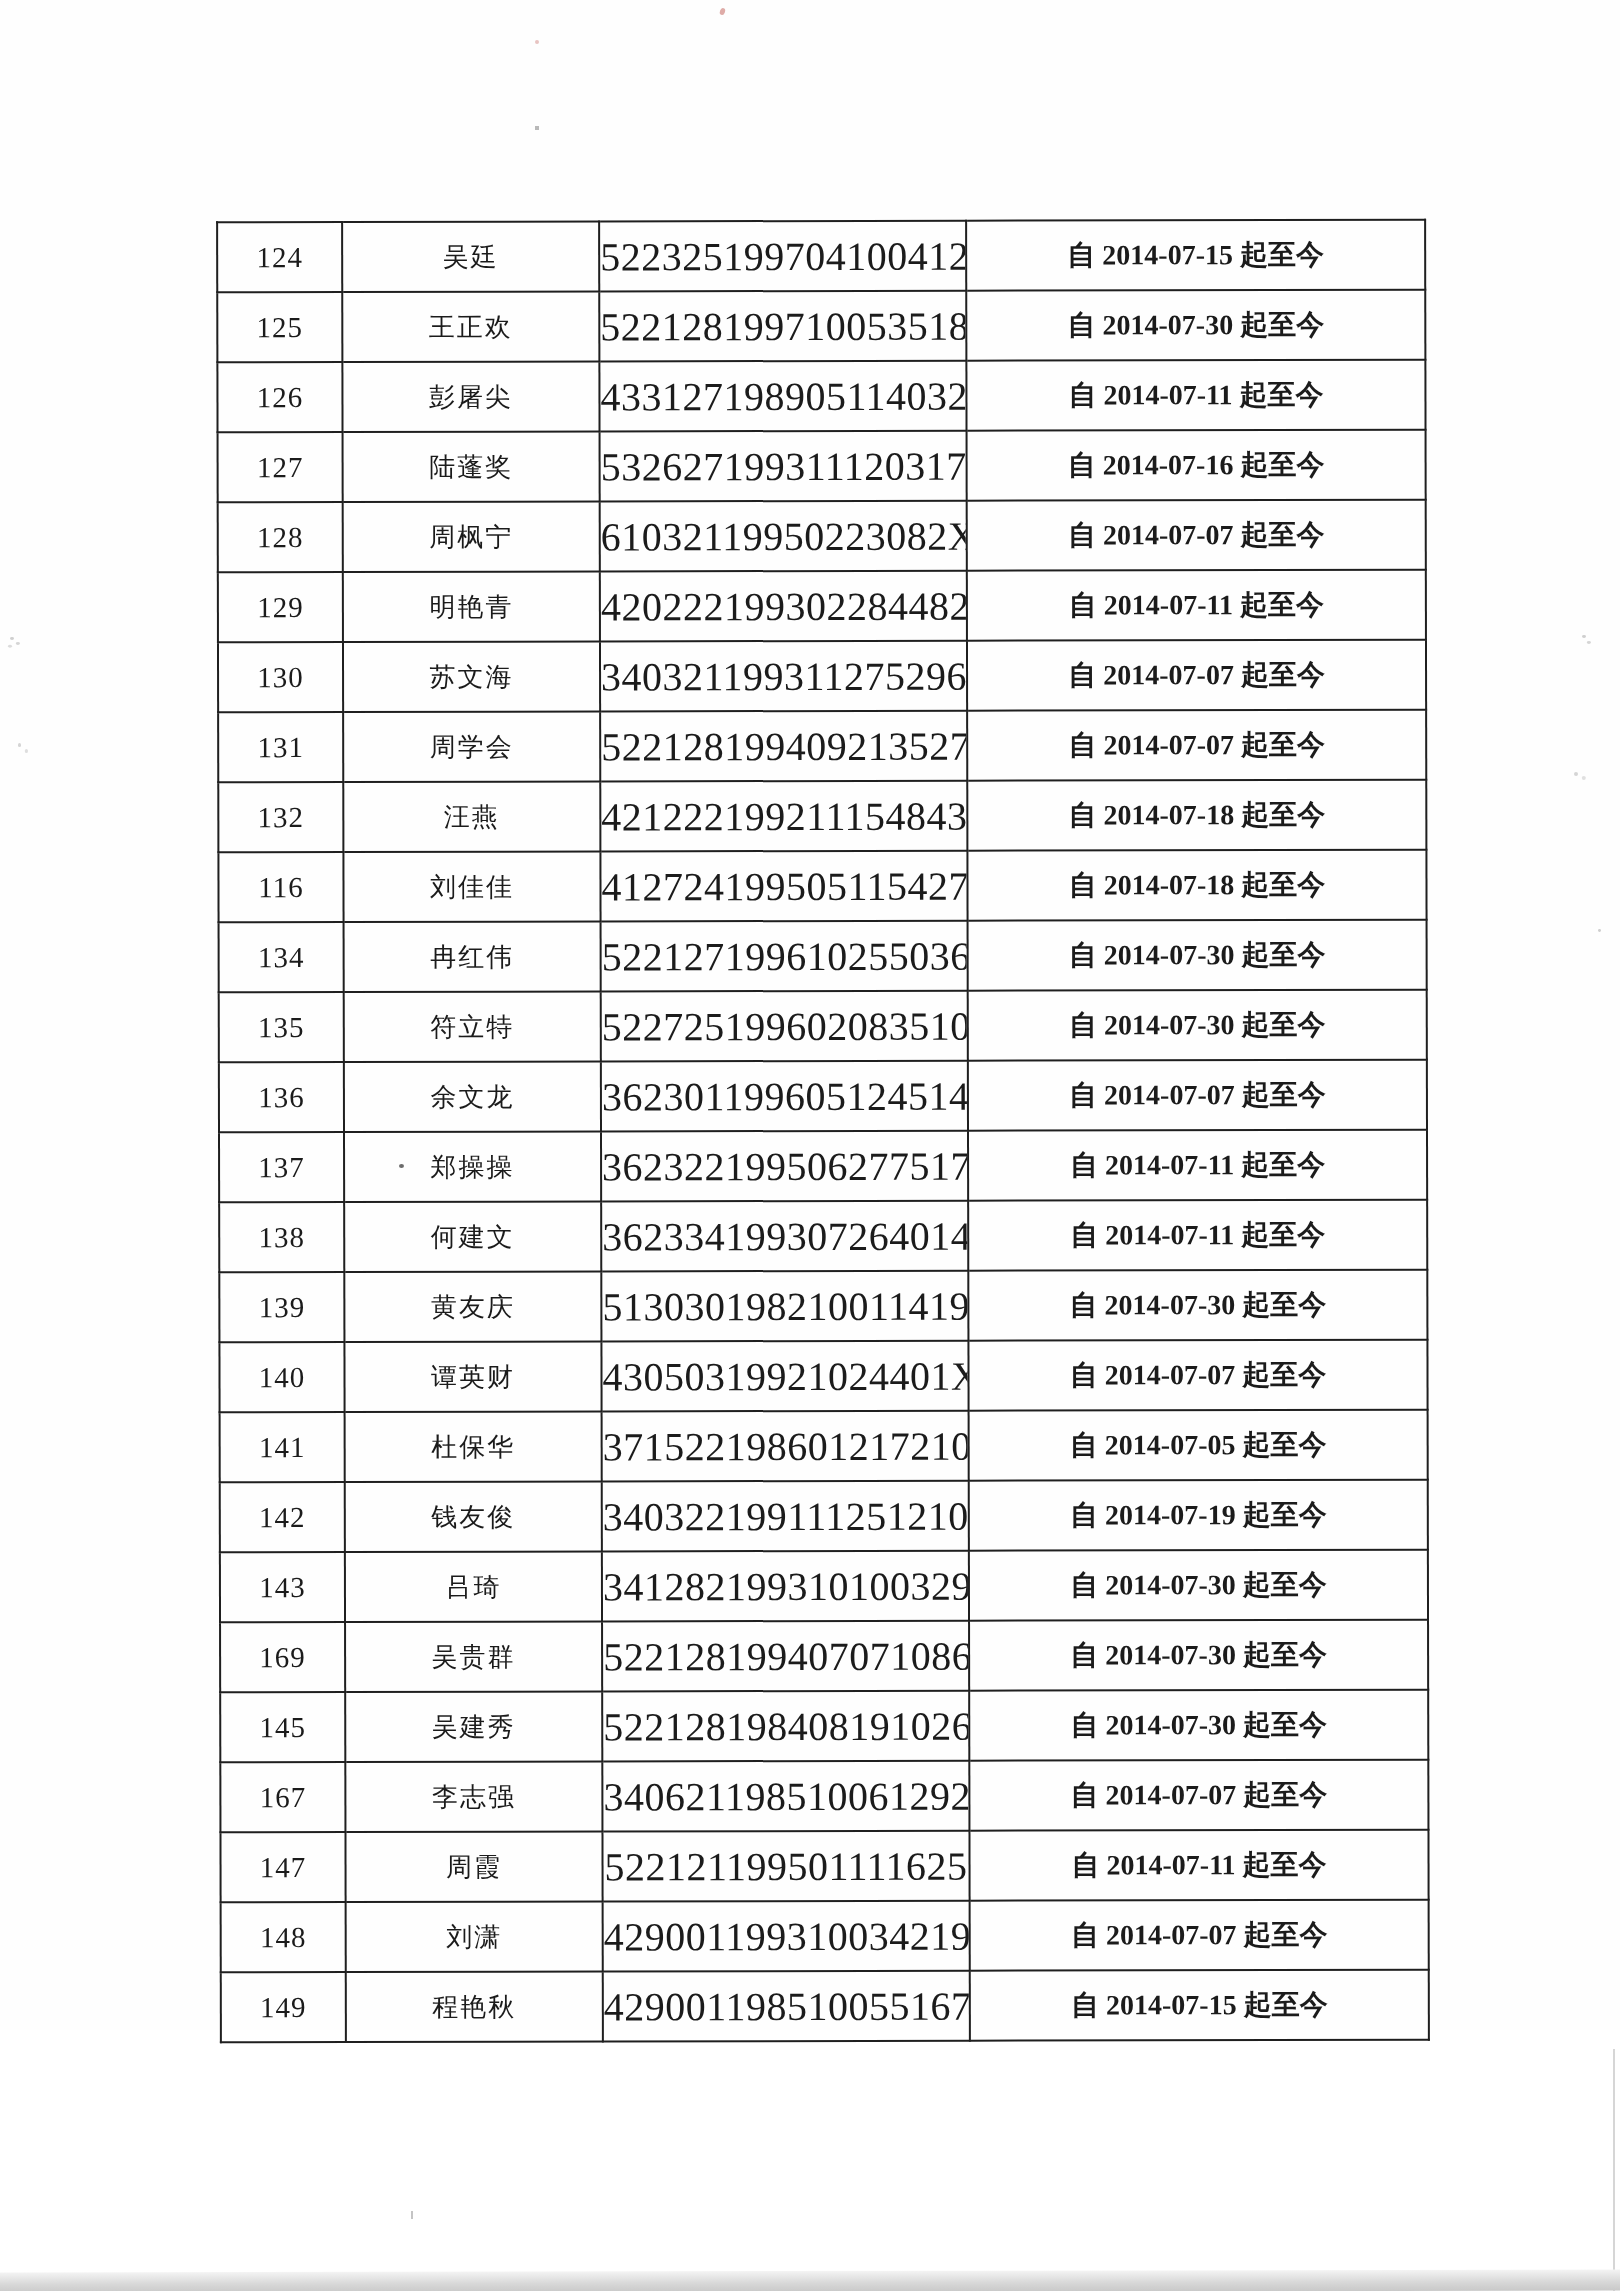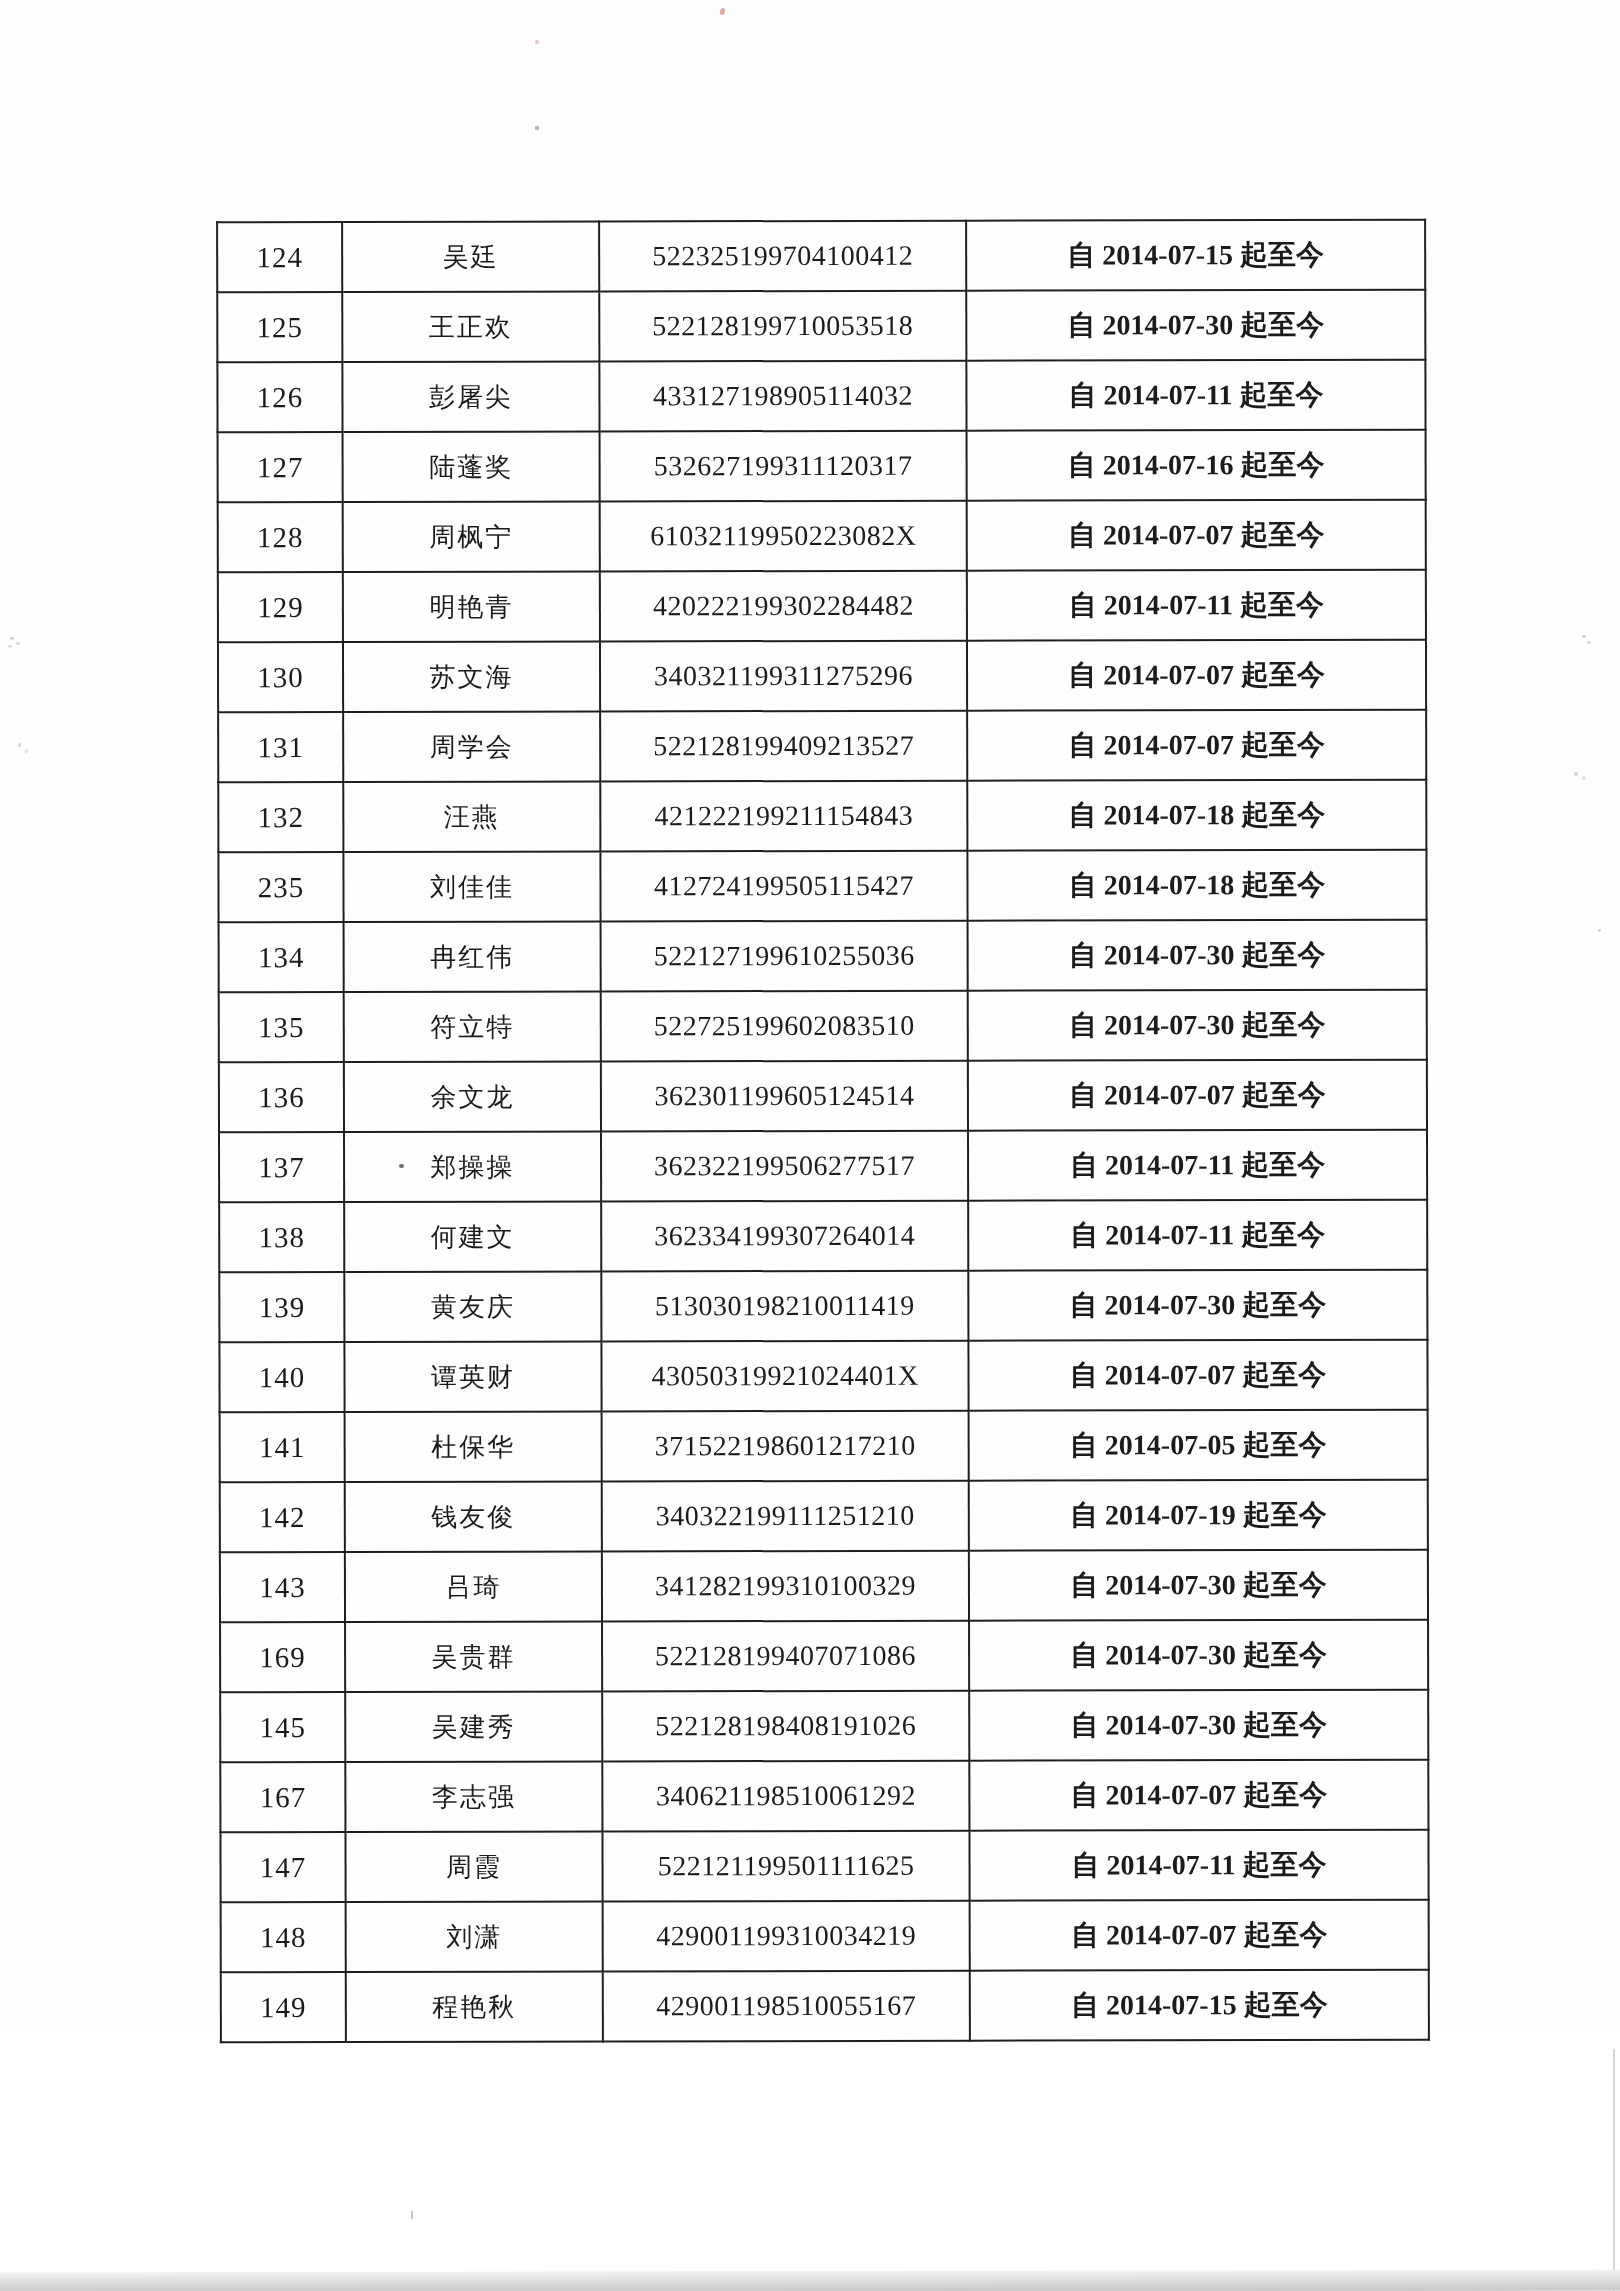--- a/index.html
+++ b/index.html
@@ -32,21 +32,21 @@
     border: 2px solid #1f1f1f;
     height: 68px;           
     text-align: center;
     vertical-align: middle;
     padding: 0;
     overflow: hidden;
     white-space: nowrap;
   }
   td.c0 { font-size: 29px; letter-spacing: 1px; }
   td.c1 { font-size: 26px; letter-spacing: 2px; }
-  td.c2 { font-size: 28px; letter-spacing: 0.5px; font-family: Liberation Serif, serif; }
+  td.c2 { font-size: 40px; letter-spacing: 0.5px; font-family: Liberation Serif, serif; }
   td.c3 { font-size: 28px; font-weight: bold; }
   
   .speck { position: absolute; background: #8a8a8a; border-radius: 50%; }
   .speck.red { background: #bf5a52; }
   .bottom-scan-band {
     position: absolute;
     left: 0;
     top: 2271px;
     width: 1620px;
     height: 20.6px;
@@ -124,21 +124,21 @@
           <td class="c2">522128199409213527</td>
           <td class="c3">自 2014-07-07 起至今</td>
         </tr>
         <tr>
           <td class="c0">132</td>
           <td class="c1">汪燕</td>
           <td class="c2">421222199211154843</td>
           <td class="c3">自 2014-07-18 起至今</td>
         </tr>
         <tr>
-          <td class="c0">235</td>
+          <td class="c0">116</td>
           <td class="c1">刘佳佳</td>
           <td class="c2">412724199505115427</td>
           <td class="c3">自 2014-07-18 起至今</td>
         </tr>
         <tr>
           <td class="c0">134</td>
           <td class="c1">冉红伟</td>
           <td class="c2">522127199610255036</td>
           <td class="c3">自 2014-07-30 起至今</td>
         </tr>

